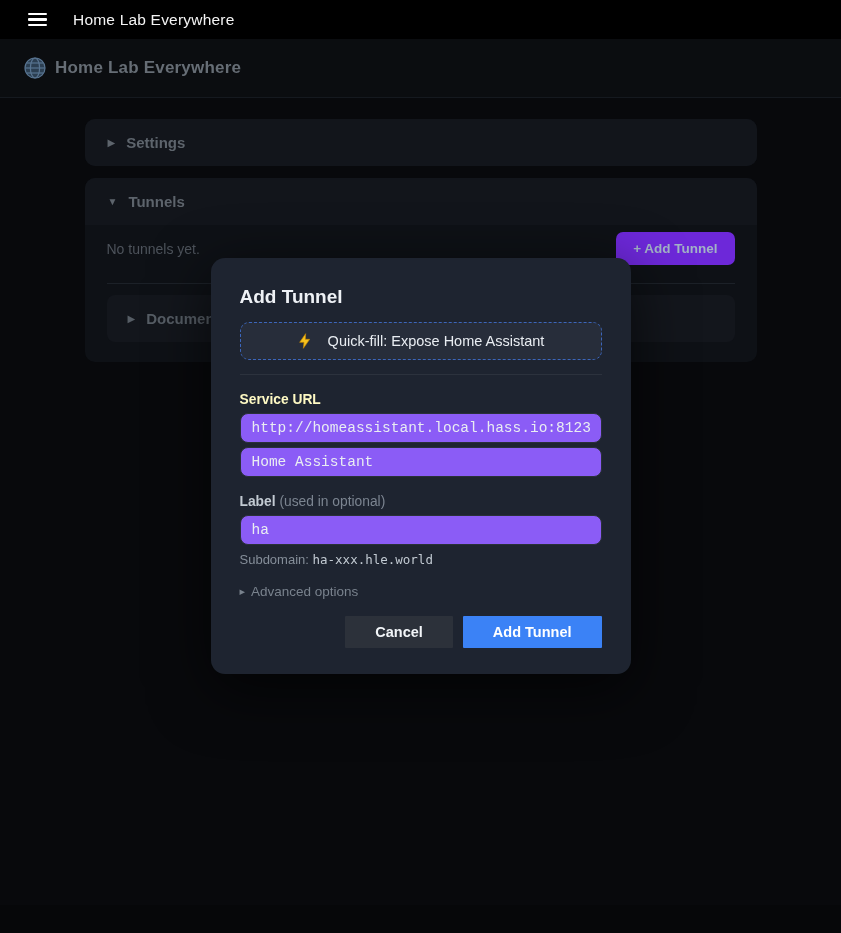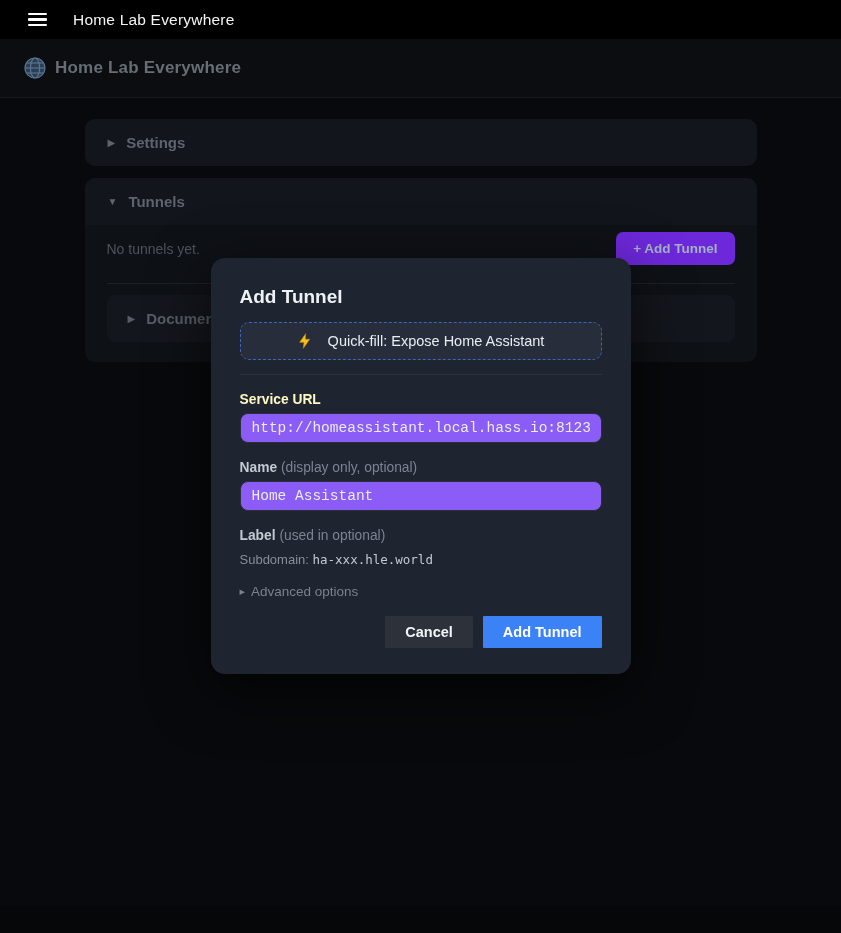--- a/index.html
+++ b/index.html
@@ -86,21 +86,21 @@
   .subdomain { margin-top:7px; font-size:13px; color:#858e99; }
   .subdomain code { font-family:"DejaVu Sans Mono",monospace; color:#c2cad2; font-size:12.5px; }
   .advanced {
     margin-top:17px; font-size:13.5px; color:#79828d;
     display:flex; gap:6px; align-items:center; cursor:pointer;
   }
   .tri-small { font-size:11px; line-height:1; }
   .modal-footer { margin-top:17px; display:flex; justify-content:flex-end; gap:10px; }
   .btn {
     border:none; border-radius:1px; font-family:inherit;
-    font-size:14.5px; font-weight:600; height:32px; padding:0 20px; cursor:pointer;
+    font-size:14.5px; font-weight:600; height:32px; padding:0 30px; cursor:pointer;
   }
   .btn-cancel { background:#2c313a; color:#f2f5f8; }
   .btn-primary { background:#3b82f6; color:#fff; }
 
   .bottom-strip { position:absolute; left:0; right:0; bottom:0; height:28px; background:#060709; }
 </style>
 </head>
 <body>
 
 <header class="topbar">
@@ -165,30 +165,27 @@
     <span>Quick-fill: Expose Home Assistant</span>
   </button>
 
   <hr class="modal-divider">
 
   <div class="field-label">
     <span class="label-url">Service URL</span>
   </div>
   <input class="field-input" type="text" value="http://homeassistant.local.hass.io:8123" style="">
 
-  <div class="field-label">
-    <span class="label-strong">Name</span>
-    <span class="label-hint">(display only, optional)</span>
-  </div>
   <input class="field-input" type="text" value="Home Assistant" style="">
 
   <div class="field-label">
     <span class="label-strong">Label</span>
     <span class="label-hint">(used in optional)</span>
   </div>
+  <input class="field-input" type="text" value="ha" style="">
 
   <div class="subdomain">
     <span>Subdomain: </span><code>ha-xxx.hle.world</code>
   </div>
 
   <div class="advanced">
     <span class="tri-small">▸</span>
     <span>Advanced options</span>
   </div>
 

